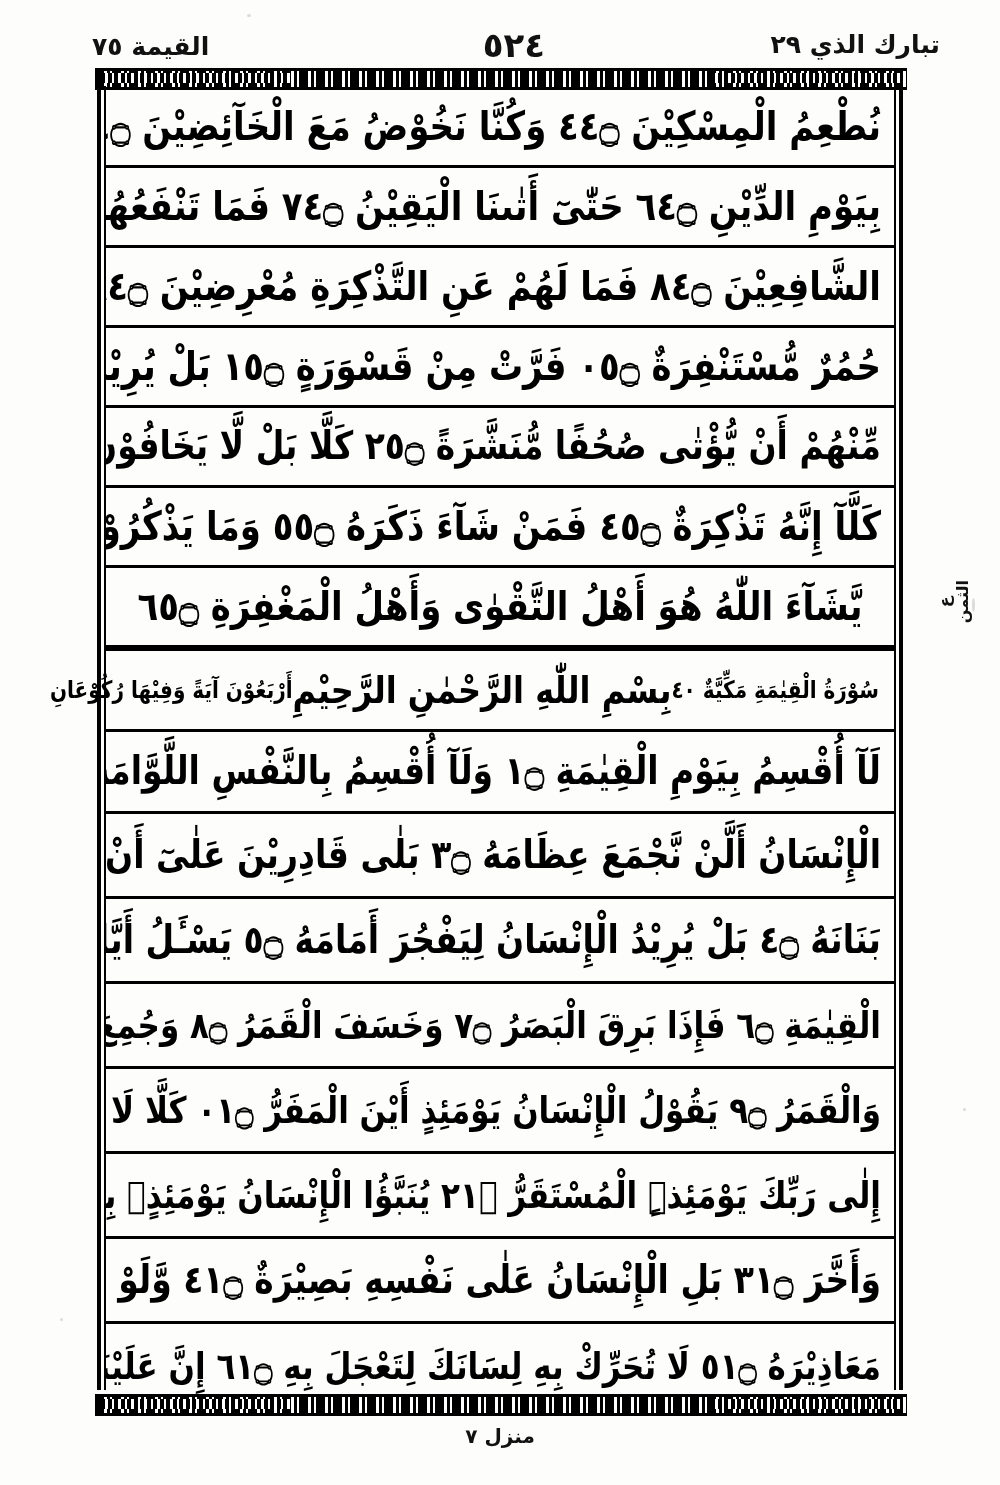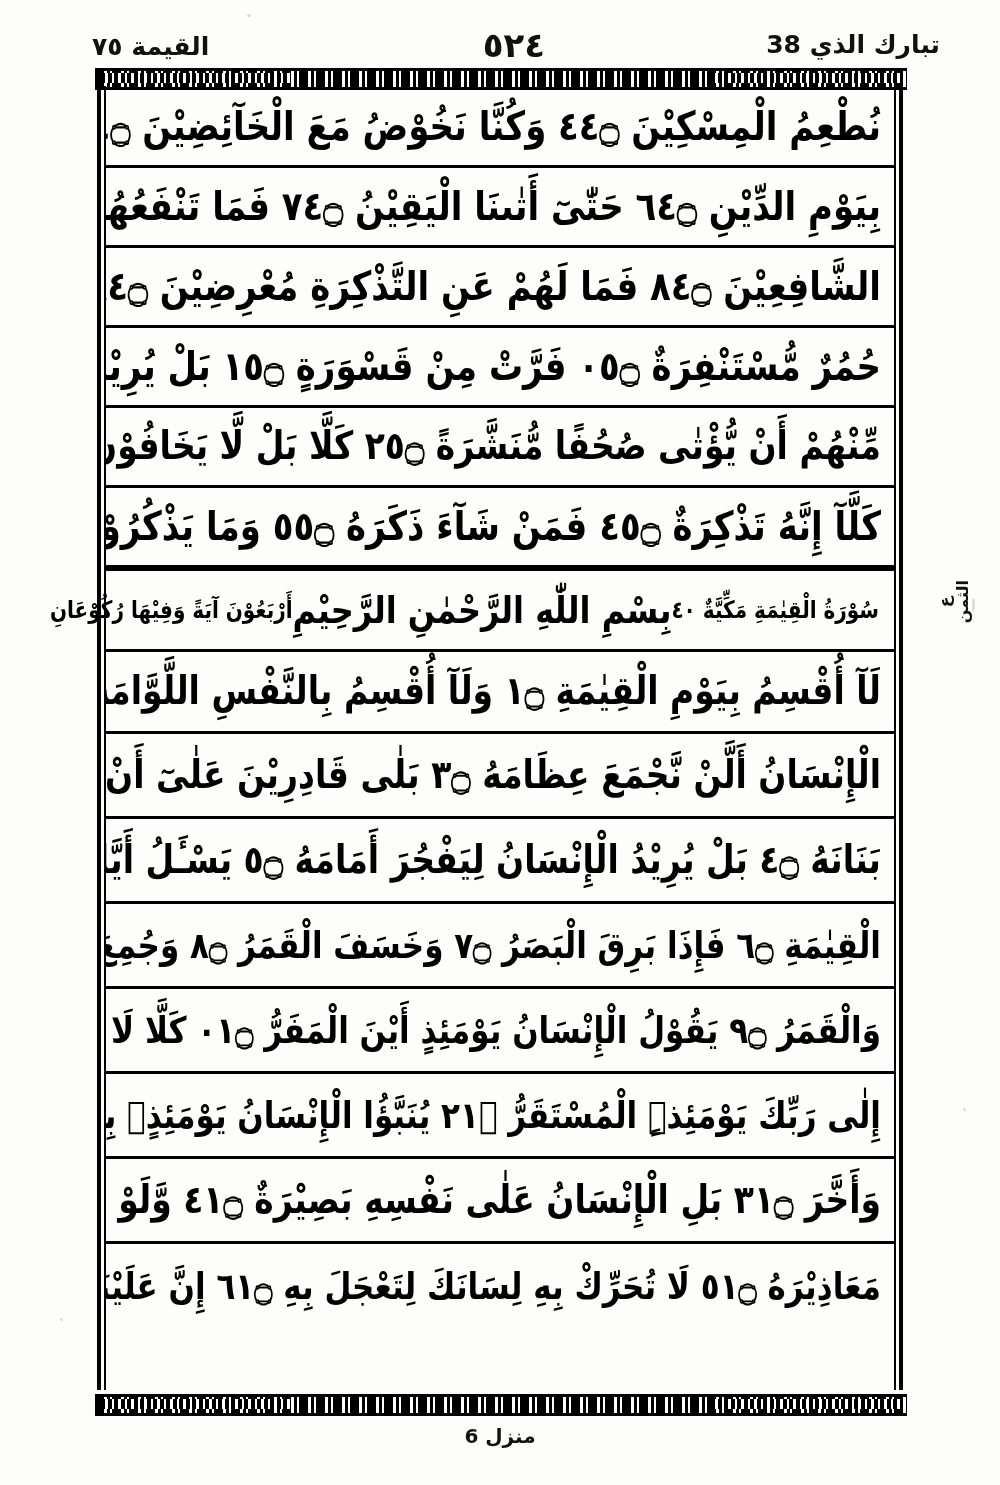--- a/index.html
+++ b/index.html
@@ -206,21 +206,21 @@
     font-size: 20px;
     color: #111;
   }
 </style>
 </head>
 <body>
 
 <div class="page">
 
   <div class="header">
-    <div class="hdr-item hdr-right">تبارك الذي 38</div>
+    <div class="hdr-item hdr-right">تبارك الذي ٢٩</div>
     <div class="hdr-item hdr-center">٥٢٤</div>
     <div class="hdr-item hdr-left">القيمة ٧٥</div>
   </div>
 
   <div class="band band-top"></div>
 
   <div class="frame">
     <div class="frame-inner"></div>
   </div>
 
@@ -236,20 +236,23 @@
       <div class="atext s1">الشَّافِعِيْنَ ۝٤٨ فَمَا لَهُمْ عَنِ التَّذْكِرَةِ مُعْرِضِيْنَ ۝٤٩ كَأَنَّهُمْ</div>
     </div>
     <div class="aline h80">
       <div class="atext s1">حُمُرٌ مُّسْتَنْفِرَةٌ ۝٥٠ فَرَّتْ مِنْ قَسْوَرَةٍ ۝٥١ بَلْ يُرِيْدُ كُلُّ امْرِئٍ</div>
     </div>
     <div class="aline h80">
       <div class="atext s2">مِّنْهُمْ أَنْ يُّؤْتٰى صُحُفًا مُّنَشَّرَةً ۝٥٢ كَلَّا بَلْ لَّا يَخَافُوْنَ الْاٰخِرَةَ ۝٥٣</div>
     </div>
     <div class="aline h80">
       <div class="atext s1">كَلَّآ إِنَّهُ تَذْكِرَةٌ ۝٥٤ فَمَنْ شَآءَ ذَكَرَهُ ۝٥٥ وَمَا يَذْكُرُوْنَ إِلَّآ أَنْ</div>
+    </div>
+    <div class="aline h80">
+      <div class="atext s1">يَّشَآءَ اللّٰهُ هُوَ أَهْلُ التَّقْوٰى وَأَهْلُ الْمَغْفِرَةِ ۝٥٦</div>
     </div>
 
     <div class="surah-band">
       <div class="surah-side surah-name">سُوْرَةُ الْقِيٰمَةِ مَكِّيَّةٌ ٤٠</div>
       <div class="bismillah">بِسْمِ اللّٰهِ الرَّحْمٰنِ الرَّحِيْمِ</div>
       <div class="surah-side surah-meta">أَرْبَعُوْنَ آيَةً وَفِيْهَا رُكُوْعَانِ</div>
     </div>
 
     <div class="aline h82">
       <div class="atext s2">لَآ أُقْسِمُ بِيَوْمِ الْقِيٰمَةِ ۝١ وَلَآ أُقْسِمُ بِالنَّفْسِ اللَّوَّامَةِ ۝٢ أَيَحْسَبُ</div>
@@ -277,19 +280,19 @@
     </div>
   </div>
 
   <div class="side-marker">
     <span>ع</span>
     <span>الثمن</span>
   </div>
 
   <div class="band band-bottom"></div>
 
-  <div class="footer">منزل 6</div>
+  <div class="footer">منزل ٧</div>
 
   <div class="speckle" style="left:247px;top:14px;width:4px;height:3px;"></div>
   <div class="speckle" style="left:972px;top:598px;width:3px;height:14px;"></div>
   <div class="speckle" style="left:963px;top:1108px;width:3px;height:3px;"></div>
   <div class="speckle" style="left:60px;top:1318px;width:3px;height:3px;"></div>
 </div>
 
 </body></html>

